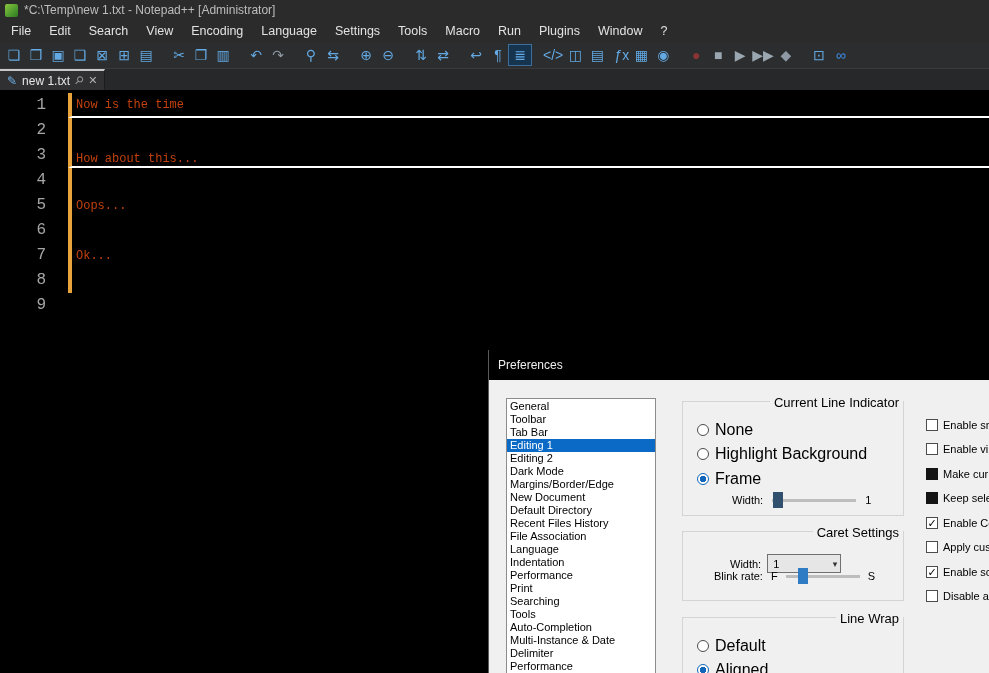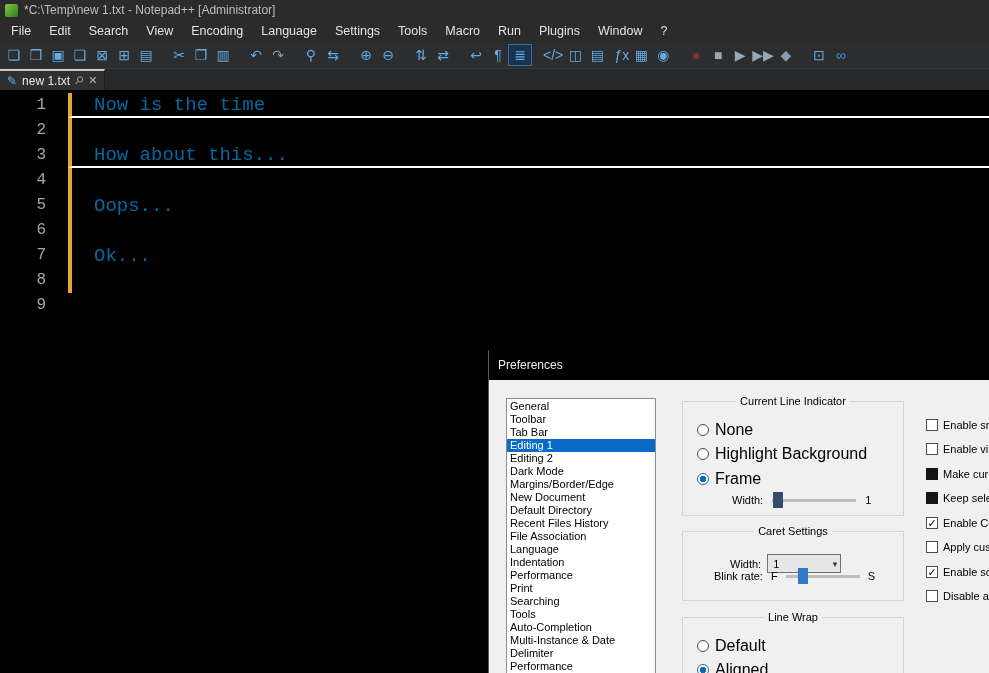--- a/index.html
+++ b/index.html
@@ -26,33 +26,33 @@
   .tab .pin-ico{color:#9a9a9a;font-size:11px;display:inline-block;transform:rotate(45deg);}
   .tab .x-ico{color:#b0b0b0;font-size:11px;}
 
   
   .editor{position:absolute;top:90px;left:0;right:0;bottom:0;background:#000;padding-top:3px;font-family:"Liberation Mono",monospace;}
   .ed-row{display:flex;height:25px;align-items:stretch;}
   .ln{width:68px;flex:0 0 68px;color:#a6a6a6;font-size:16px;line-height:25px;text-align:right;padding-right:22px;}
   .row-body{flex:1;display:flex;align-items:center;border-left:4px solid transparent;}
   .row-body.changed{border-left-color:#e8a33d;}
   .row-body.frame{border-bottom:2px solid #ffffff;}
-  .txt{color:#0369a1;font-size:19px;padding-left:22px;white-space:pre;}
+  .txt{color:#c2410c;font-size:12px;padding-left:4px;white-space:pre;}
 
   
   .dialog{position:absolute;left:488px;top:350px;width:560px;height:520px;background:#f0f0f0;border:1px solid #5a5a5a;border-top:none;}
   .dlg-title{height:30px;background:#000;color:#efefef;font-size:12px;display:flex;align-items:center;padding-left:9px;}
   .dlg-body{position:relative;height:489px;color:#000;}
 
   .lst{position:absolute;left:17px;top:18px;width:150px;height:450px;background:#fff;border:1px solid #8c8c8c;font-size:11px;overflow:hidden;padding-top:1px;}
   .lst-item{height:13px;line-height:13px;padding-left:3px;white-space:nowrap;cursor:default;}
   .lst-item.sel{background:#0a6ac6;color:#fff;}
 
   .grp{position:absolute;border:1px solid #d4d4d4;}
-  .grp-title{position:absolute;top:-7px;left:0;width:100%;text-align:center;font-size:11px;pointer-events:none;}
+  .grp-title{position:absolute;top:-7px;left:0;width:100%;text-align:right;font-size:13px;pointer-events:none;}
   .grp-title span{background:#f0f0f0;padding:0 4px;}
 
   .radio-col{position:absolute;display:flex;flex-direction:column;gap:11.5px;}
   .radio-row{display:flex;align-items:center;gap:6px;height:13px;font-size:16px;white-space:nowrap;}
   .radio{width:12px;height:12px;border:1px solid #4c4c4c;border-radius:50%;background:#fff;flex:0 0 auto;}
   .radio.sel{border-color:#1467b8;background:radial-gradient(circle,#1467b8 0 3px,#fff 3.5px);}
 
   .cli-width-row{position:absolute;top:92px;left:49px;display:flex;align-items:center;font-size:11px;gap:9px;}
   .slider{position:relative;height:3px;background:#bdbdbd;}
   .slider .thumb{position:absolute;top:-7px;width:10px;height:16px;}
@@ -168,21 +168,21 @@
           </span>
         </div>
         <div class="ed-row">
           <span class="ln">2</span>
           <span class="row-body changed" style="border-left-color: rgb(232, 163, 61);">
             <span class="txt"></span>
           </span>
         </div>
         <div class="ed-row">
           <span class="ln">3</span>
-          <span class="row-body changed frame" style="border-left-color: rgb(232, 163, 61);">
+          <span class="row-body changed frame" style="border-left-color: rgb(232, 163, 61); align-items: flex-end;">
             <span class="txt">How about this...</span>
           </span>
         </div>
         <div class="ed-row">
           <span class="ln">4</span>
           <span class="row-body changed" style="border-left-color: rgb(232, 163, 61);">
             <span class="txt"></span>
           </span>
         </div>
         <div class="ed-row">

